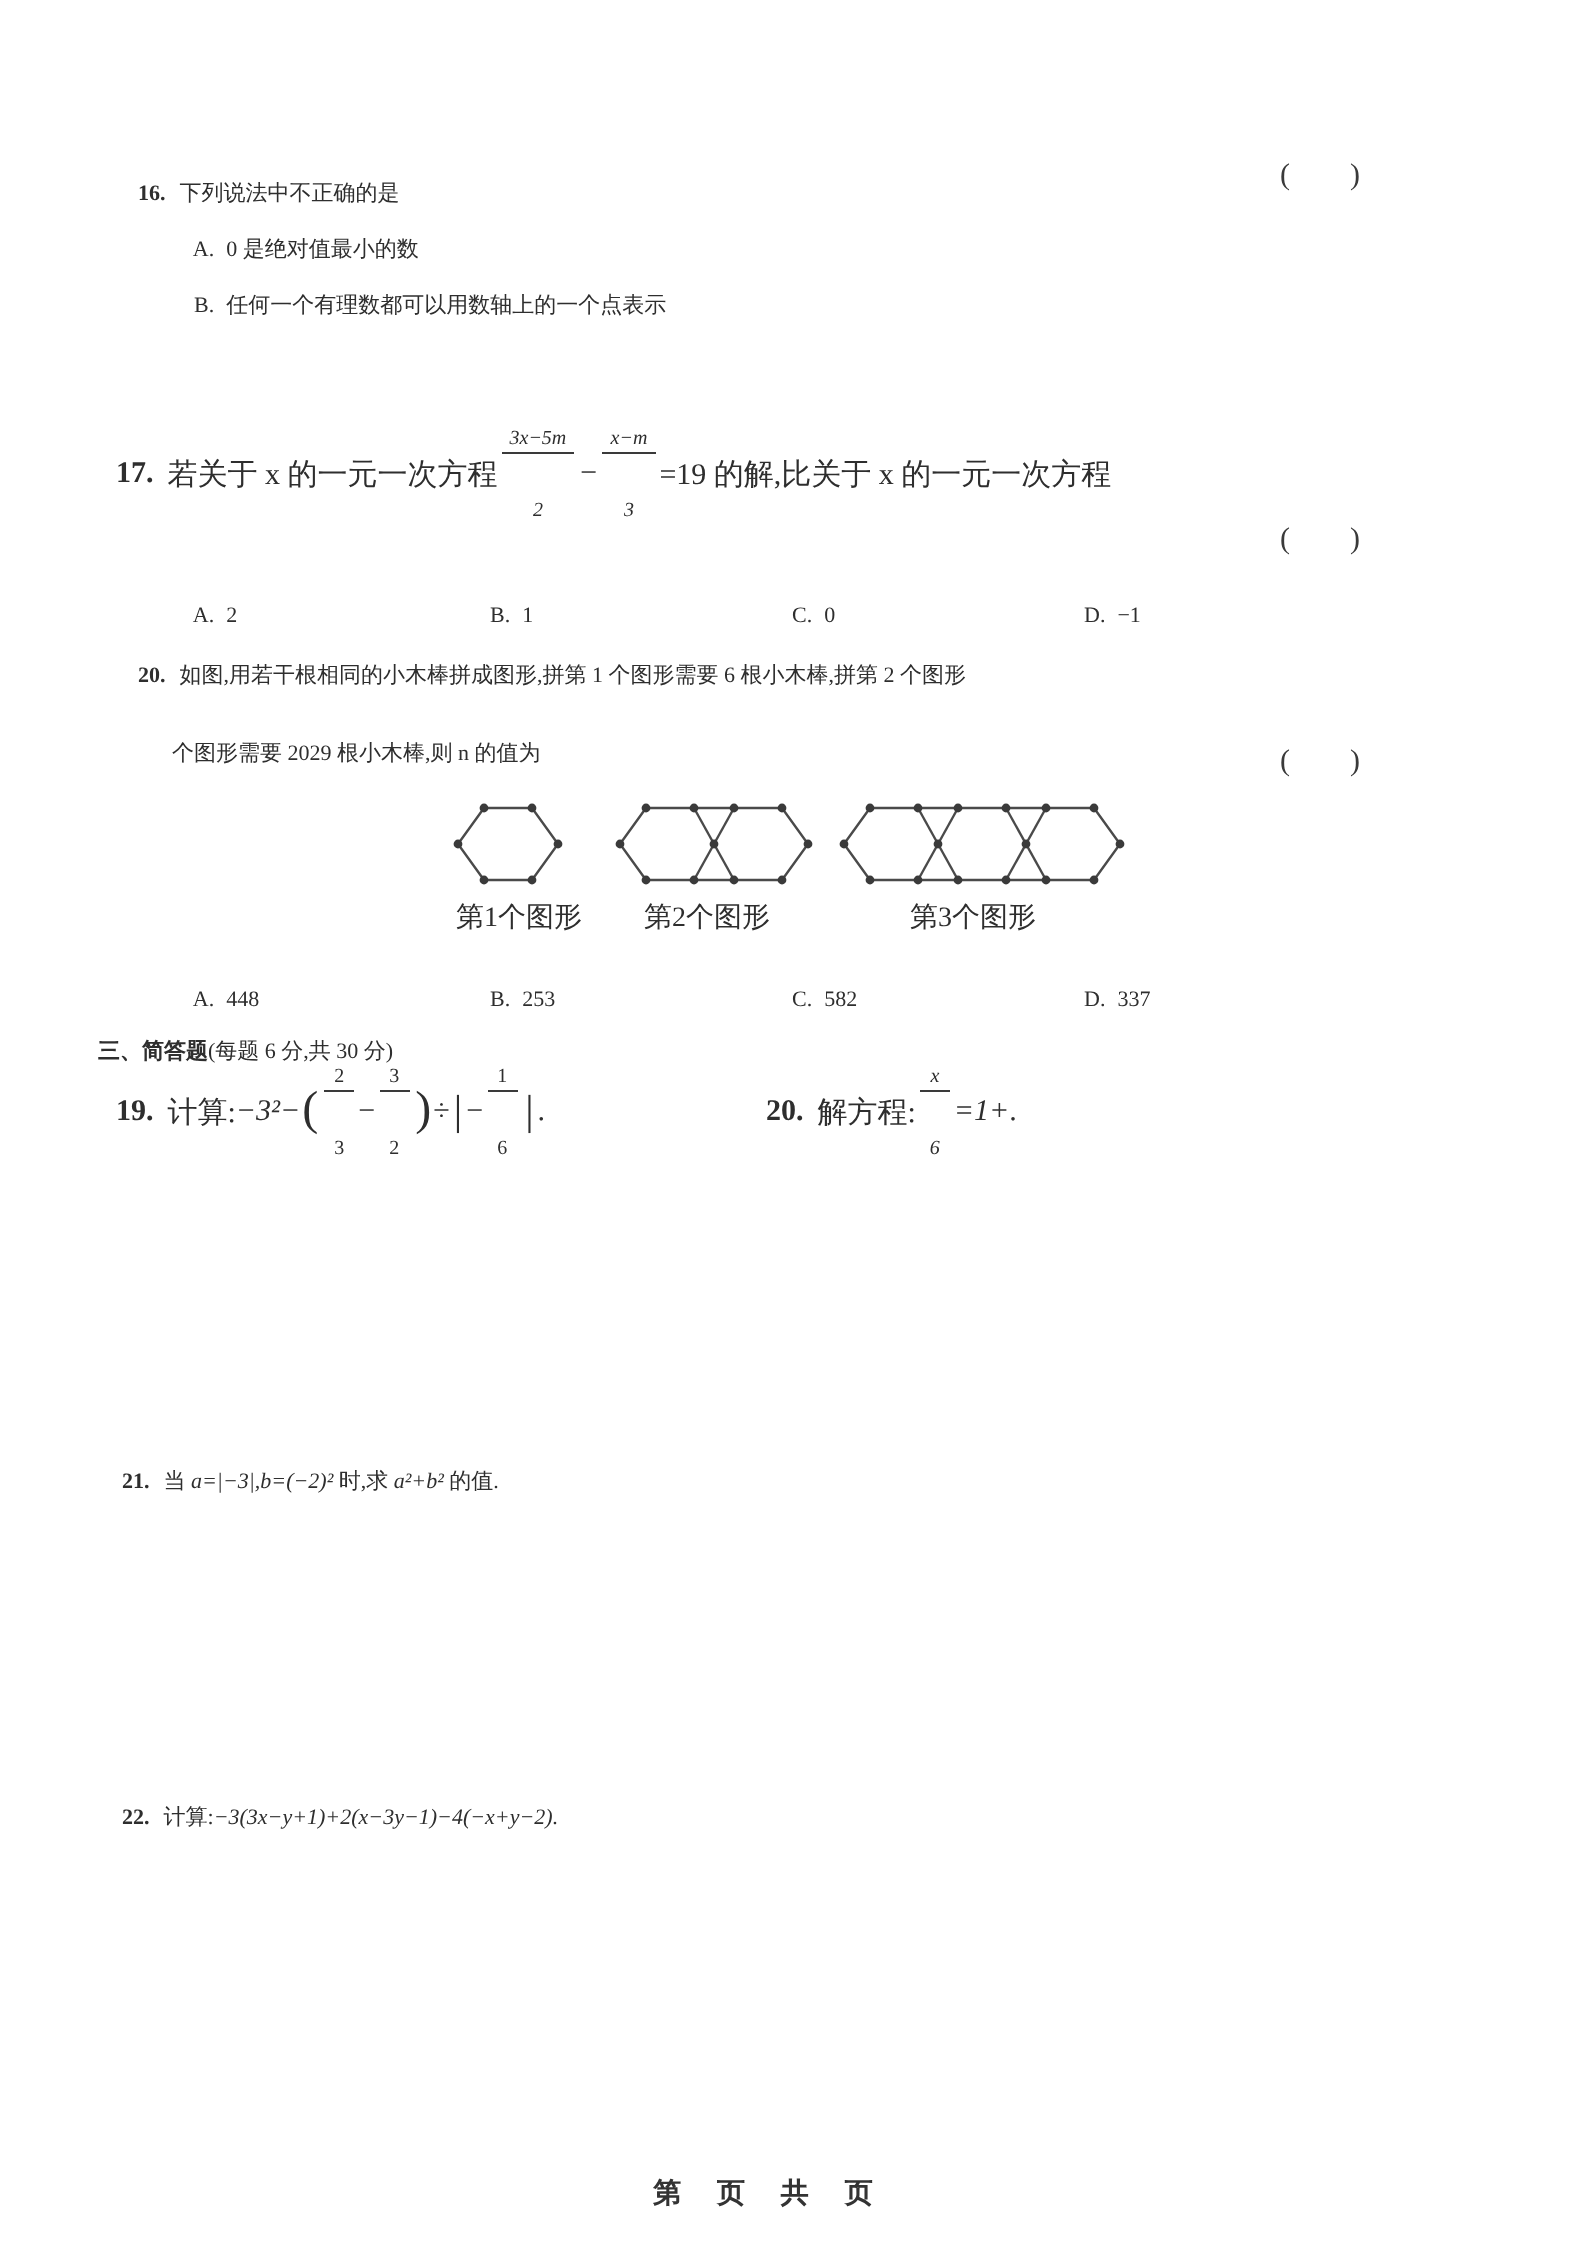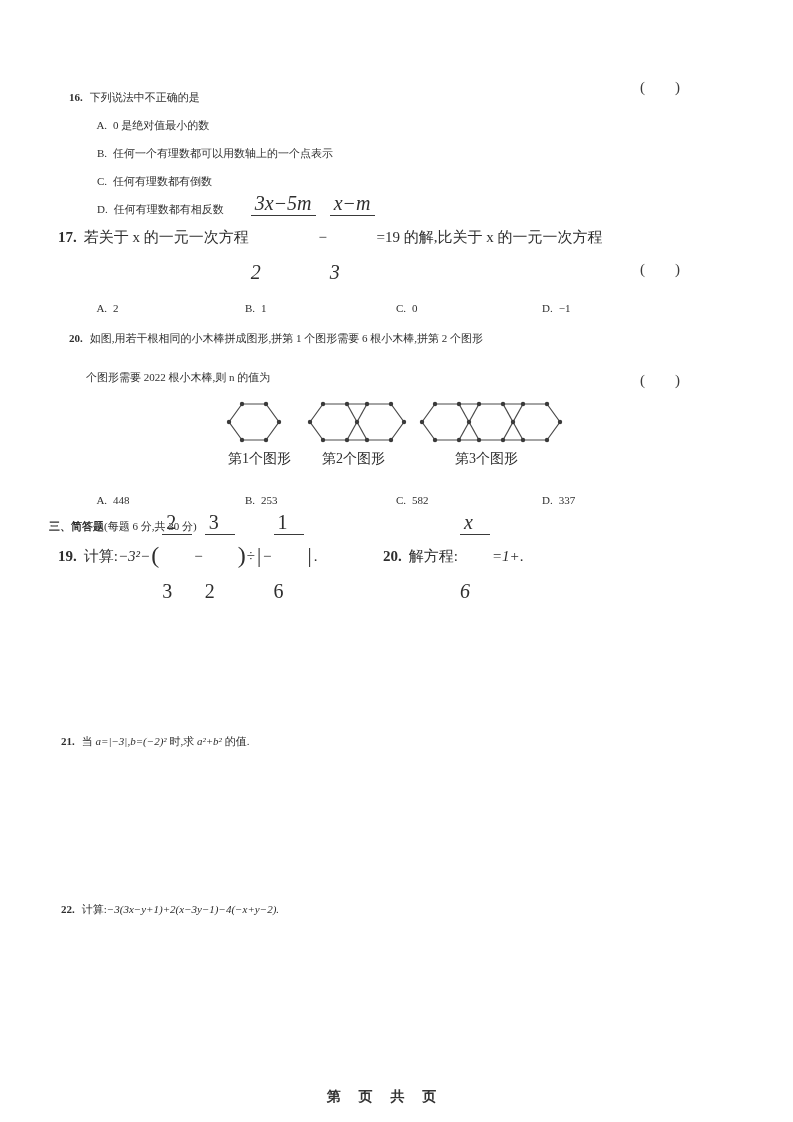--- a/index.html
+++ b/index.html
@@ -6,21 +6,21 @@
   .page{
     position:relative;width:793px;height:1122px;background:#ffffff;
     font-family:"Liberation Serif","DejaVu Serif",serif;color:#2e2e2e;
     overflow:hidden;
   }
   .line{position:absolute;font-size:11px;white-space:pre;line-height:1.2;}
   .mrow{position:absolute;display:flex;align-items:center;white-space:pre;font-size:15px;}
   .qnum{font-weight:bold;padding-right:7px;}
   .optletter{padding-right:6px;}
   .bracket{position:absolute;font-size:15px;white-space:pre;color:#3a3a3a;}
-  .frac{display:inline-block;text-align:left;line-height:1.1;vertical-align:middle;margin:0 2px;font-size:20px;}
+  .frac{display:inline-block;text-align:center;line-height:1.1;vertical-align:middle;margin:0 2px;font-size:10px;}
   .frac .num{display:block;padding:0 4px 1px;border-bottom:1.2px solid #3a3a3a;}
   .frac .den{display:block;padding-top:1px;}
   .it{font-style:italic;}
   .bp{font-size:24px;font-weight:400;line-height:1;padding:0 1px;transform:translateY(-1px);}
   .vbar{font-size:21px;font-weight:300;line-height:1;padding:0 2px;transform:translateY(-1px);}
   .sectitle{font-weight:bold;}
   .fig{position:absolute;}
   .figlabel{position:absolute;font-size:14px;white-space:pre;}
   .footer{
     position:absolute;left:0;top:1088px;width:770px;text-align:center;
@@ -39,26 +39,20 @@
     <span class="qnum">16.</span><span>下列说法中不正确的是</span>
   </div>
   <div class="bracket" style="left:640px;top:78px">(　　)</div>
 
   <div class="line" style="left:86px;top:106px">
     <span class="optletter">A.</span><span>0 是绝对值最小的数</span>
   </div>
   <div class="line" style="left:86px;top:134px">
     <span class="optletter">B.</span><span>任何一个有理数都可以用数轴上的一个点表示</span>
   </div>
-  <div class="line" style="left:86px;top:162px">
-    <span class="optletter">C.</span><span>任何有理数都有倒数</span>
-  </div>
-  <div class="line" style="left:86px;top:190px">
-    <span class="optletter">D.</span><span>任何有理数都有相反数</span>
-  </div>
 
   <div class="mrow" style="left:58px;top:216px;height:42px">
     <span class="qnum">17.</span>
     <span>若关于 x 的一元一次方程</span>
     <span class="frac it">
       <span class="num">3x−5m</span>
       <span class="den">2</span>
     </span>
     <span class="it">−</span>
     <span class="frac it">
@@ -78,21 +72,21 @@
   <div class="line" style="left:385px;top:289px">
     <span class="optletter">C.</span><span>0</span>
   </div>
   <div class="line" style="left:531px;top:289px">
     <span class="optletter">D.</span><span>−1</span>
   </div>
 
   <div class="line" style="left:58px;top:319px">
     <span class="qnum">20.</span><span>如图,用若干根相同的小木棒拼成图形,拼第 1 个图形需要 6 根小木棒,拼第 2 个图形</span>
   </div>
-  <div class="line" style="left:86px;top:371px">个图形需要 2022 根小木棒,则 n 的值为</div>
+  <div class="line" style="left:86px;top:371px">个图形需要 2029 根小木棒,则 n 的值为</div>
   <div class="bracket" style="left:640px;top:371px">(　　)</div>
 
   <svg class="fig" style="left:225px;top:399px" width="58" height="46" viewBox="0 0 58 46">
     <polygon class="stick" points="4,23 17,5 41,5 54,23 41,41 17,41"></polygon>
     <circle class="dot" cx="4" cy="23" r="2.2"></circle>
       <circle class="dot" cx="17" cy="5" r="2.2"></circle>
     <circle class="dot" cx="41" cy="5" r="2.2"></circle>
       <circle class="dot" cx="54" cy="23" r="2.2"></circle>
     <circle class="dot" cx="41" cy="41" r="2.2"></circle>
       <circle class="dot" cx="17" cy="41" r="2.2"></circle>

